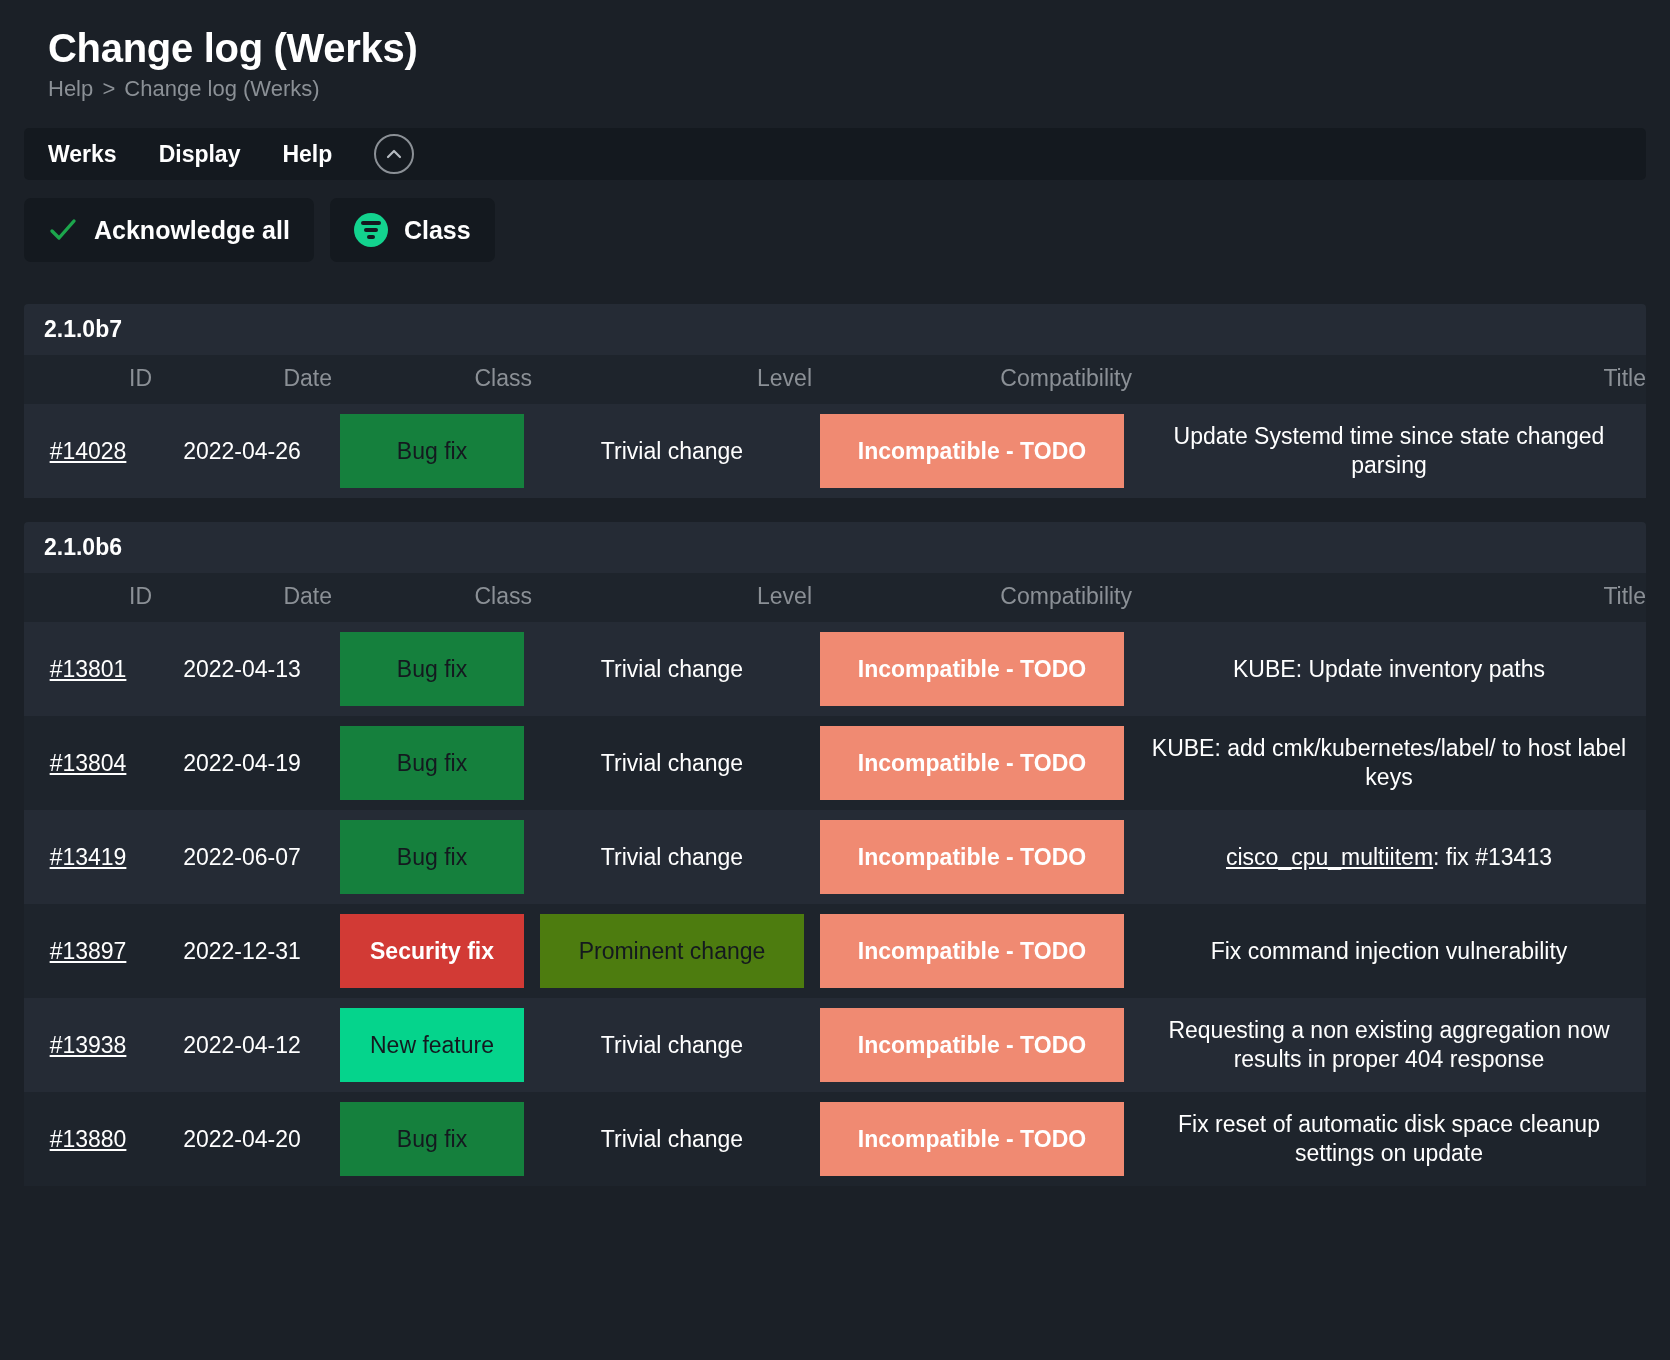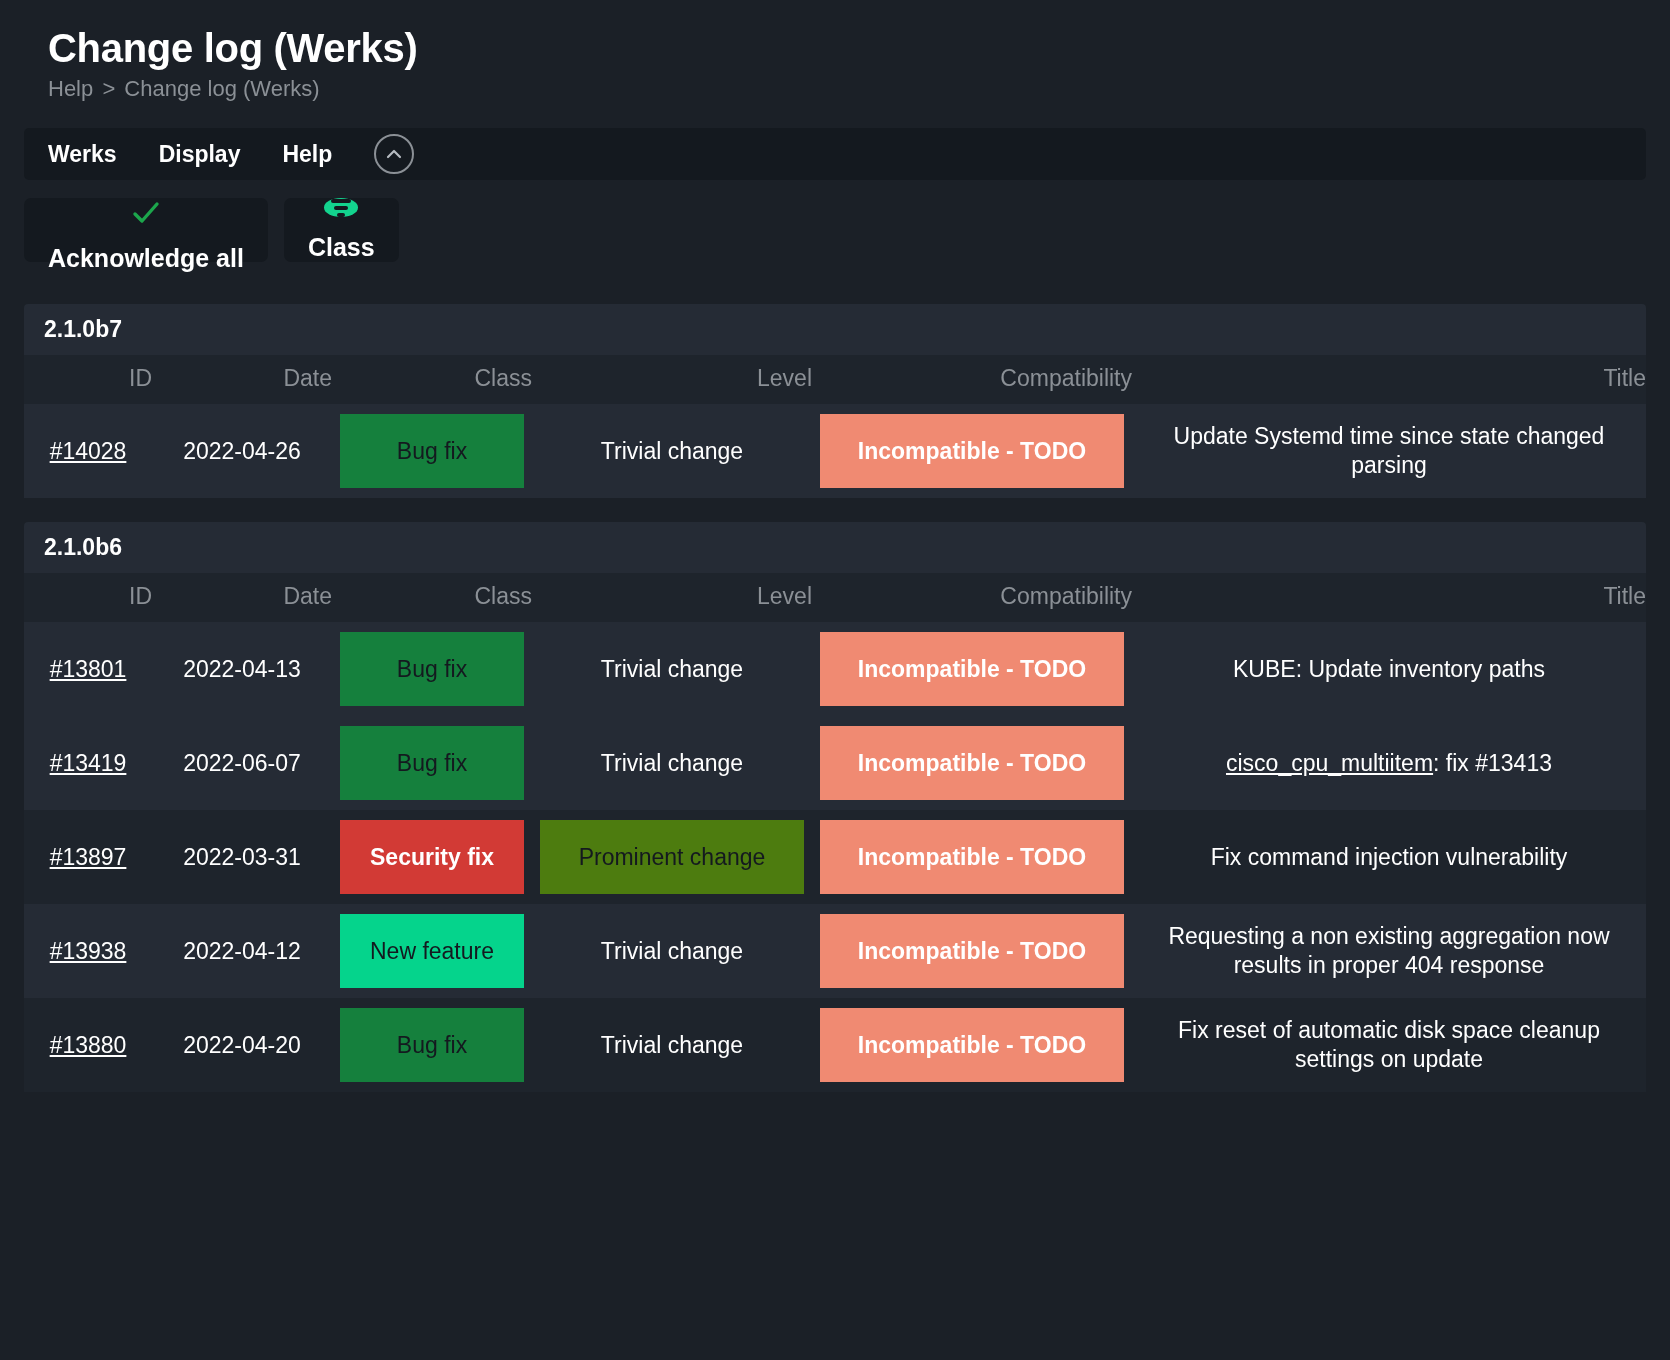--- a/index.html
+++ b/index.html
@@ -76,21 +76,20 @@
   }
   .action-btn {
     background: #14191f;
     border-radius: 7px;
     height: 64px;
     display: flex;
     align-items: center;
     gap: 16px;
     padding: 0 24px;
     cursor: pointer;
-    flex-direction: column;
   }
   .action-label {
     font-size: 25px;
     font-weight: bold;
     color: #ffffff;
     white-space: nowrap;
   }
   .check-icon svg { display: block; }
   .filter-icon {
     width: 34px;
@@ -319,20 +318,36 @@
           </td>
           <td class="tag">
             <div class="tagfill t-plain-a">Trivial change</div>
           </td>
           <td class="tag">
             <div class="tagfill t-incompat">Incompatible - TODO</div>
           </td>
           <td class="c-title">KUBE: Update inventory paths</td>
         </tr>
 
+        <tr class="row-b">
+          <td class="c-id">
+            <span class="werk-link">#13804</span>
+          </td>
+          <td>2022-04-19</td>
+          <td class="tag">
+            <div class="tagfill t-bugfix">Bug fix</div>
+          </td>
+          <td class="tag">
+            <div class="tagfill t-plain-b">Trivial change</div>
+          </td>
+          <td class="tag">
+            <div class="tagfill t-incompat">Incompatible - TODO</div>
+          </td>
+          <td class="c-title">KUBE: add cmk/kubernetes/label/ to host label keys</td>
+        </tr>
 
         <tr class="row-a">
           <td class="c-id">
             <span class="werk-link">#13419</span>
           </td>
           <td>2022-06-07</td>
           <td class="tag">
             <div class="tagfill t-bugfix">Bug fix</div>
           </td>
           <td class="tag">
@@ -341,21 +356,21 @@
           <td class="tag">
             <div class="tagfill t-incompat">Incompatible - TODO</div>
           </td>
           <td class="c-title"><span class="title-link">cisco_cpu_multiitem</span><span>: fix #13413</span></td>
         </tr>
 
         <tr class="row-b">
           <td class="c-id">
             <span class="werk-link">#13897</span>
           </td>
-          <td>2022-03-31</td>
+          <td>2022-12-31</td>
           <td class="tag">
             <div class="tagfill t-securityfix">Security fix</div>
           </td>
           <td class="tag">
             <div class="tagfill t-prominent">Prominent change</div>
           </td>
           <td class="tag">
             <div class="tagfill t-incompat">Incompatible - TODO</div>
           </td>
           <td class="c-title">Fix command injection vulnerability</td>

